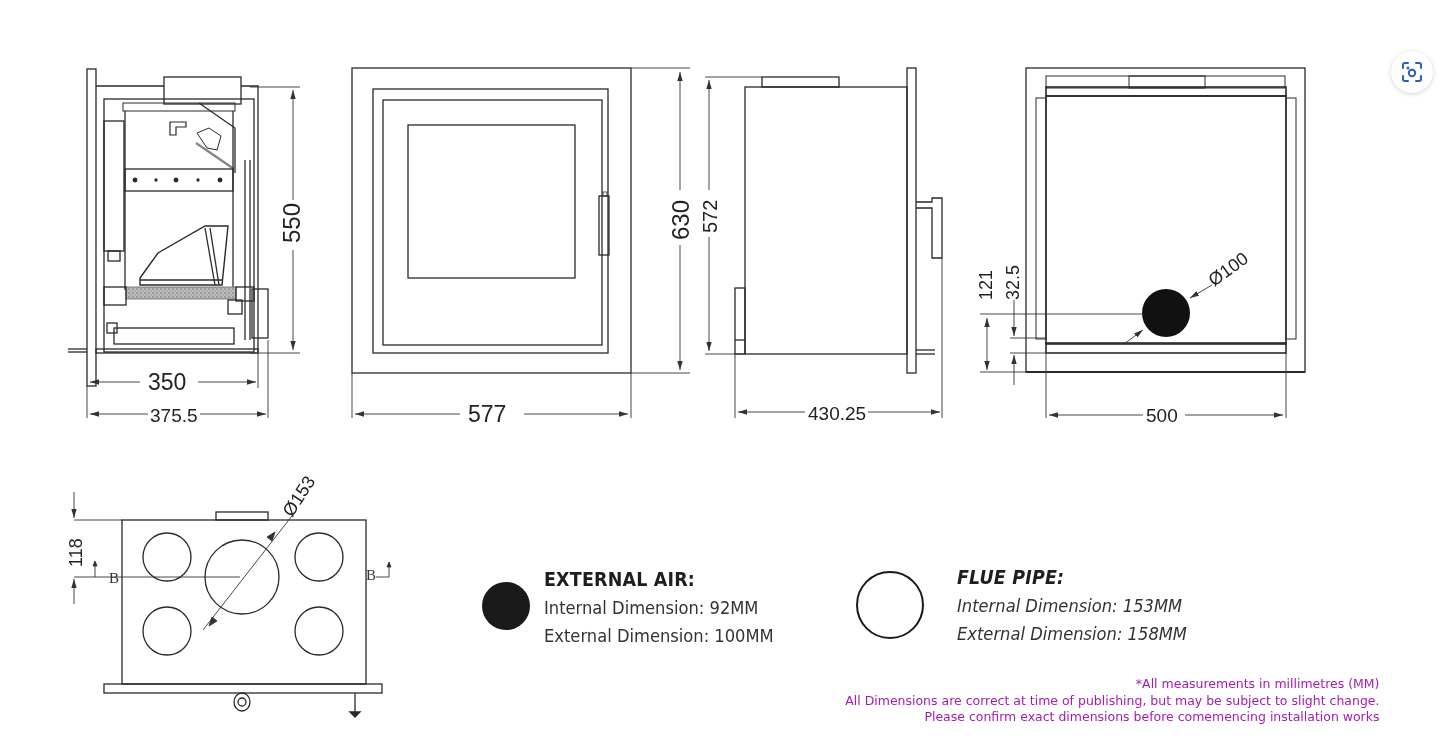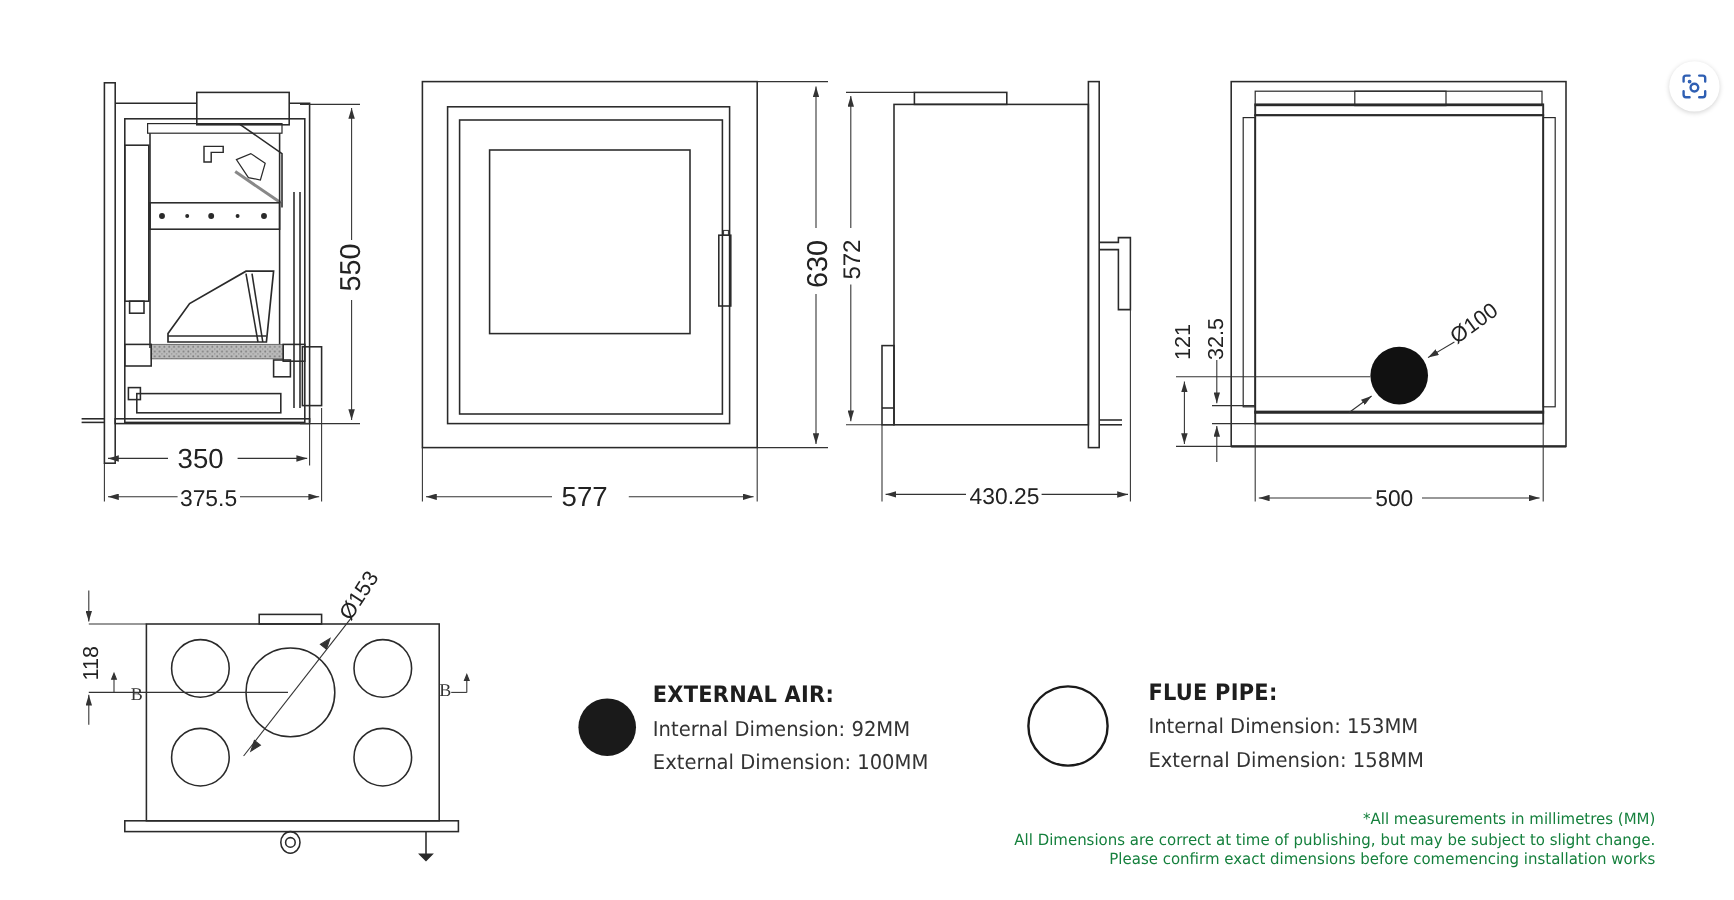--- a/index.html
+++ b/index.html
@@ -7,21 +7,21 @@
          font-family: "Liberation Sans", sans-serif; color: #222; }
   .drawing { position: absolute; left: 0; top: 0; }
   .dim { font-family: "Liberation Sans", sans-serif; fill: #222; }
   .legend { position: absolute; }
   .legend-title { font-family: "DejaVu Sans", sans-serif; font-weight: bold; font-size: 19px;
                   color: #1e1e1e; letter-spacing: 0.2px; margin-bottom: 4px; transform: scaleX(0.92); transform-origin: left; }
   .legend-line { font-family: "DejaVu Sans", sans-serif; font-size: 17px; color: #333; line-height: 28px;
                  transform: scaleX(0.96); transform-origin: left; white-space: nowrap; }
   .legend-swatch { position: absolute; border-radius: 50%; }
   .footnote { position: absolute; right: 66px; top: 676px; text-align: right;
-              font-family: "DejaVu Sans", sans-serif; font-size: 13px; line-height: 16.5px; color: #15803d; }
+              font-family: "DejaVu Sans", sans-serif; font-size: 13px; line-height: 16.5px; color: #a21caf; }
   .footnote div { transform: scaleX(0.96); transform-origin: right; white-space: nowrap; }
   .lens-btn { position: absolute; left: 1391px; top: 51px; width: 42px; height: 42px; border-radius: 50%;
               background: #fff; box-shadow: 0 1px 4px rgba(0,0,0,0.18); display: flex; align-items: center; justify-content: center; cursor: pointer; }
 </style>
 </head>
 <body>
 
 <svg class="drawing" width="1445" height="750" viewBox="0 0 1445 750" xmlns="http://www.w3.org/2000/svg">
   <defs>
     <marker id="arr" viewBox="0 0 10 6" refX="10" refY="3" markerWidth="10" markerHeight="6" orient="auto-start-reverse">
@@ -212,21 +212,21 @@
 </svg>
 
 <div class="legend-swatch" style="left:482px; top:582px; width:48px; height:48px; background:#1a1a1a;"></div>
 <div class="legend" style="left:544px; top:568px;">
   <div class="legend-title">EXTERNAL AIR:</div>
   <div class="legend-line">Internal Dimension: 92MM</div>
   <div class="legend-line">External Dimension: 100MM</div>
 </div>
 
 <div class="legend-swatch" style="left:856px; top:571px; width:68px; height:68px; border:2px solid #1a1a1a; box-sizing:border-box;"></div>
-<div class="legend" style="left:957px; top:566px;">
+<div class="legend" style="left:957px; top:566px;font-style:italic;">
   <div class="legend-title">FLUE PIPE:</div>
   <div class="legend-line">Internal Dimension: 153MM</div>
   <div class="legend-line">External Dimension: 158MM</div>
 </div>
 
 <div class="footnote">
   <div>*All measurements in millimetres (MM)</div>
   <div>All Dimensions are correct at time of publishing, but may be subject to slight change.</div>
   <div>Please confirm exact dimensions before comemencing installation works</div>
 </div>

